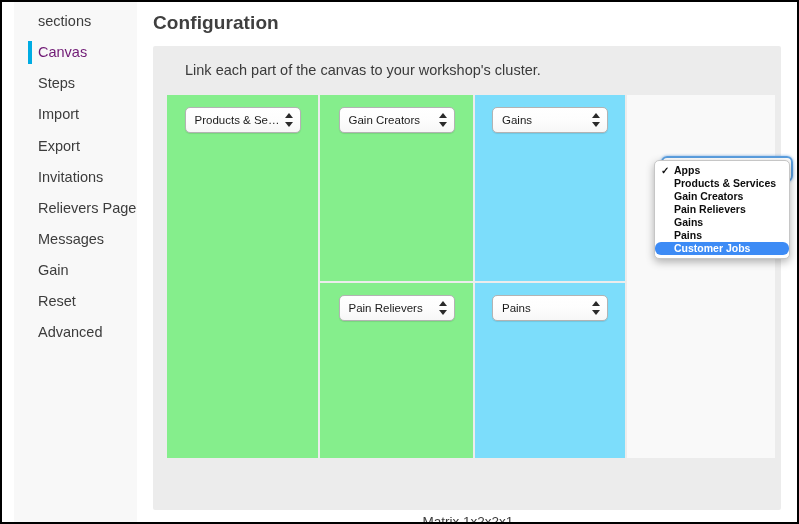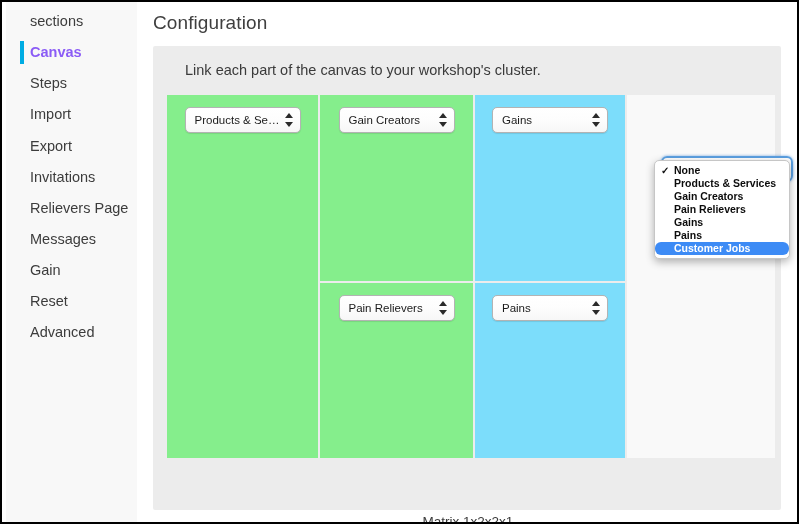--- a/index.html
+++ b/index.html
@@ -17,42 +17,42 @@
     width: 799px;
     height: 524px;
     background: #ffffff;
     border: 2px solid #000000;
     overflow: hidden;
   }
 
   
   #sidebar {
     position: absolute;
-    left: 4px;
+    left: 12px;
     top: 0;
     width: 134px;
     height: 520px;
     background: #f8f8f8;
     border-right: 1px solid #dcdcdc;
     padding-top: 4px;
   }
 
   .nav-item {
     position: relative;
     padding: 6px 6px 6px 24px;
     font-size: 14.5px;
     color: #3c3c3c;
     line-height: 1.32;
     cursor: pointer;
     white-space: normal;
   }
 
   .nav-item.active {
-    font-weight: bold;
-    color: #8b5cf6;
+    font-weight: normal;
+    color: #701a75;
   }
 
   .nav-item.active .accent-bar {
     position: absolute;
     left: 14px;
     top: 4px;
     bottom: 4px;
     width: 4px;
     background: #00ace3;
     border-radius: 0;
@@ -64,21 +64,21 @@
     left: 135px;
     top: 0;
     right: 0;
     bottom: 0;
     background: #ffffff;
     padding: 0;
   }
 
   #page-title {
     font-size: 19px;
-    font-weight: 400;
+    font-weight: 700;
     color: #3f3f3f;
     padding: 10px 0 0 16px;
     letter-spacing: 0.1px;
   }
 
   #panel {
     position: absolute;
     left: 16px;
     top: 44px;
     right: 16px;
@@ -368,21 +368,21 @@
         </div>
 
         <div id="dropdown-host">
 
           <div id="focused-select"></div>
 
           <div id="dropdown">
 
             <div class="dd-item">
               <span class="check">✓</span>
-              <span>None</span>
+              <span>Apps</span>
             </div>
 
             <div class="dd-item">
               <span>Products &amp; Services</span>
             </div>
 
             <div class="dd-item">
               <span>Gain Creators</span>
             </div>
 

